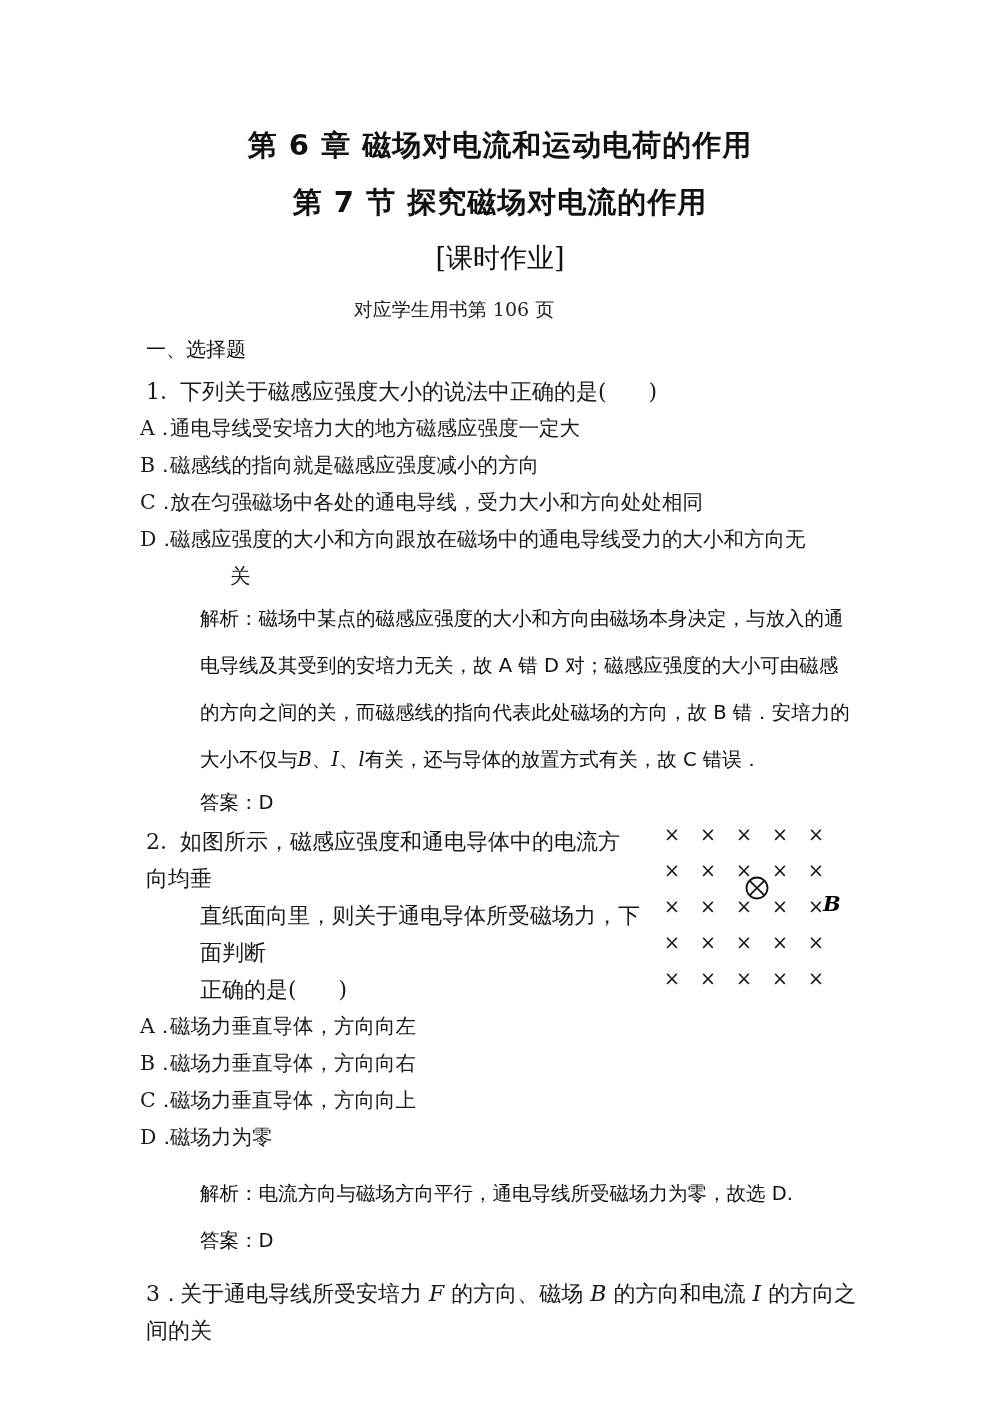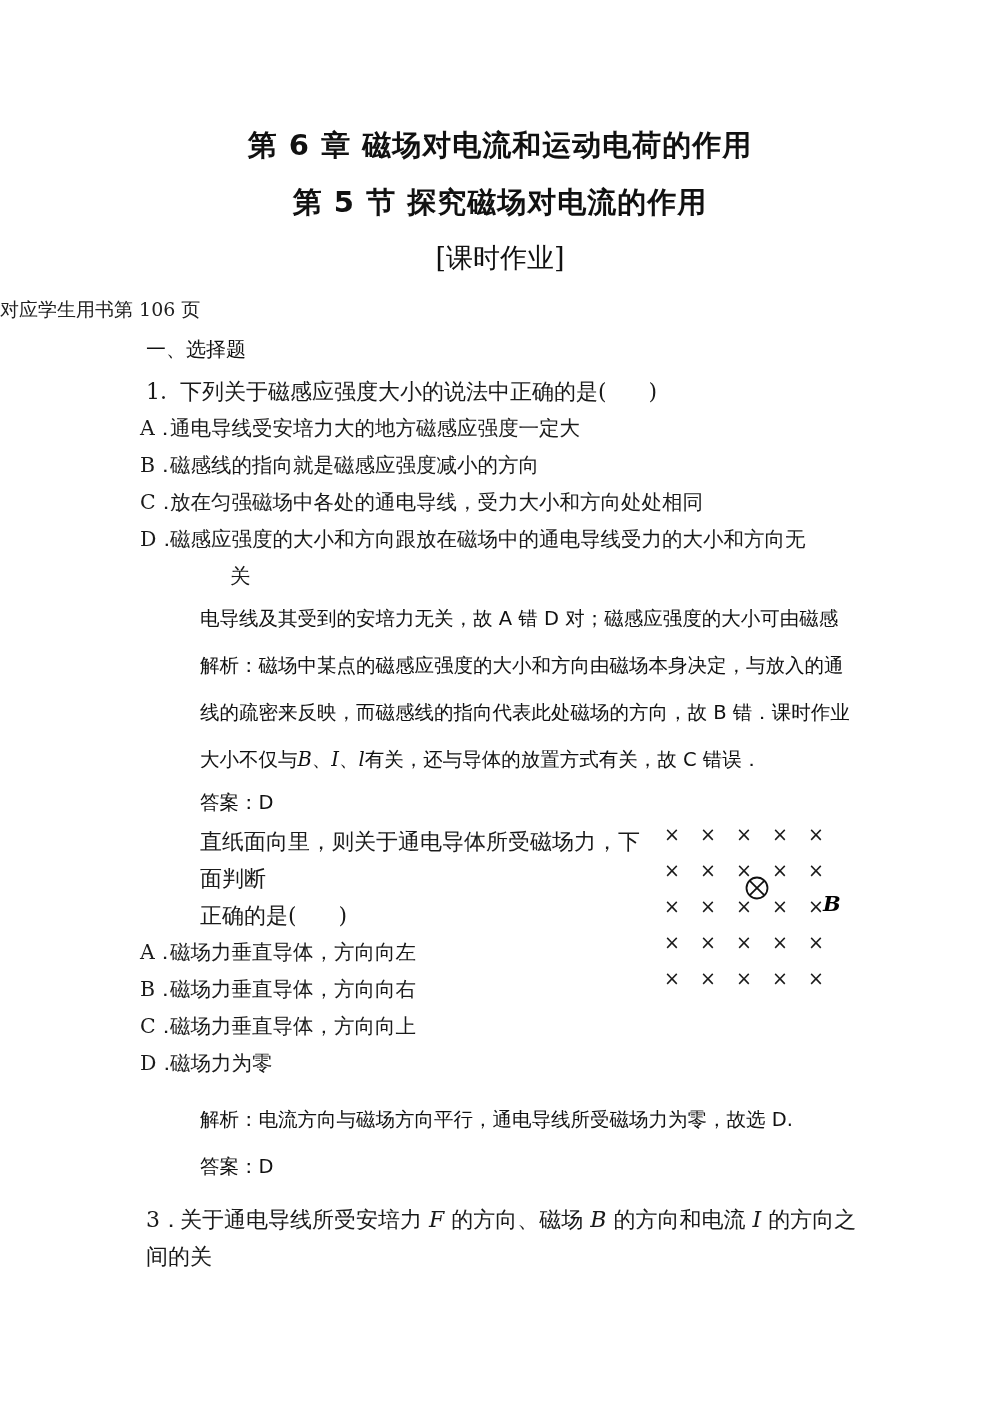--- a/index.html
+++ b/index.html
@@ -43,21 +43,21 @@
     width: 1000px;
     text-align: center;
     font-family: "DejaVu Serif", "Liberation Serif", serif;
     font-size: 27px;
     color: #111;
   }
   .title-ref {
     position: absolute;
     left: 0; top: 297px;
     width: 908px;
-    text-align: left;
+    text-align: center;
     font-family: "DejaVu Serif", "Liberation Serif", serif;
     font-size: 19px;
     color: #222;
   }
 
   
   .content {
     position: absolute;
     left: 140px;
     top: 336px;
@@ -159,53 +159,54 @@
     font-size: 21px;
     color: #000;
   }
 </style>
 </head>
 <body>
 
 <div class="page">
 
   <div class="title-main">第 6 章  磁场对电流和运动电荷的作用</div>
-  <div class="title-sub">第 5 节  探究磁场对电流的作用</div>
+  <div class="title-sub">第 7 节  探究磁场对电流的作用</div>
   <div class="title-bracket">[课时作业]</div>
   <div class="title-ref">对应学生用书第 106 页</div>
 
   <div class="content">
 
     <div class="section-head">一、选择题</div>
 
     <div>
       <div class="qline q-first"><span class="qnum">1.</span><span>下列关于磁感应强度大小的说法中正确的是(      )</span></div>
 
       <div class="opt"><span class="opt-letter">A．</span><span>通电导线受安培力大的地方磁感应强度一定大</span></div>
 
       <div class="opt"><span class="opt-letter">B．</span><span>磁感线的指向就是磁感应强度减小的方向</span></div>
 
       <div class="opt"><span class="opt-letter">C．</span><span>放在匀强磁场中各处的通电导线，受力大小和方向处处相同</span></div>
 
       <div class="opt"><span class="opt-letter">D．</span><span>磁感应强度的大小和方向跟放在磁场中的通电导线受力的大小和方向无</span></div>
       <div class="opt-cont">关</div>
 
       <div class="expl">
+        <div>解析：磁场中某点的磁感应强度的大小和方向由磁场本身决定，与放入的通</div>
         <div>电导线及其受到的安培力无关，故 A 错 D 对；磁感应强度的大小可由磁感</div>
-        <div>解析：磁场中某点的磁感应强度的大小和方向由磁场本身决定，与放入的通</div>
-        <div>线的疏密来反映，而磁感线的指向代表此处磁场的方向，故 B 错．课时作业</div>
+        <div>的方向之间的关，而磁感线的指向代表此处磁场的方向，故 B 错．安培力的</div>
         <div><span>大小不仅与</span><span class="ital">B</span><span>、</span><span class="ital">I</span><span>、</span><span class="ital">l</span><span>有关，还与导体的放置方式有关，故 C 错误．</span></div>
       </div>
 
       <div class="ans">答案：D</div>
     </div>
 
     <div class="q2wrap">
 
       <div class="q2text">
+        <div class="qline q-first"><span class="qnum">2.</span><span>如图所示，磁感应强度和通电导体中的电流方向均垂</span></div>
         <div class="qline q-cont">直纸面向里，则关于通电导体所受磁场力，下面判断</div>
         <div class="qline q-cont">正确的是(      )</div>
       </div>
 
       <div class="field-fig">
         <div class="field-grid">
           <span class="fx" style="left:4px;  top:0px;">×</span>
           <span class="fx" style="left:40px; top:0px;">×</span>
           <span class="fx" style="left:76px; top:0px;">×</span>
           <span class="fx" style="left:112px;top:0px;">×</span>

